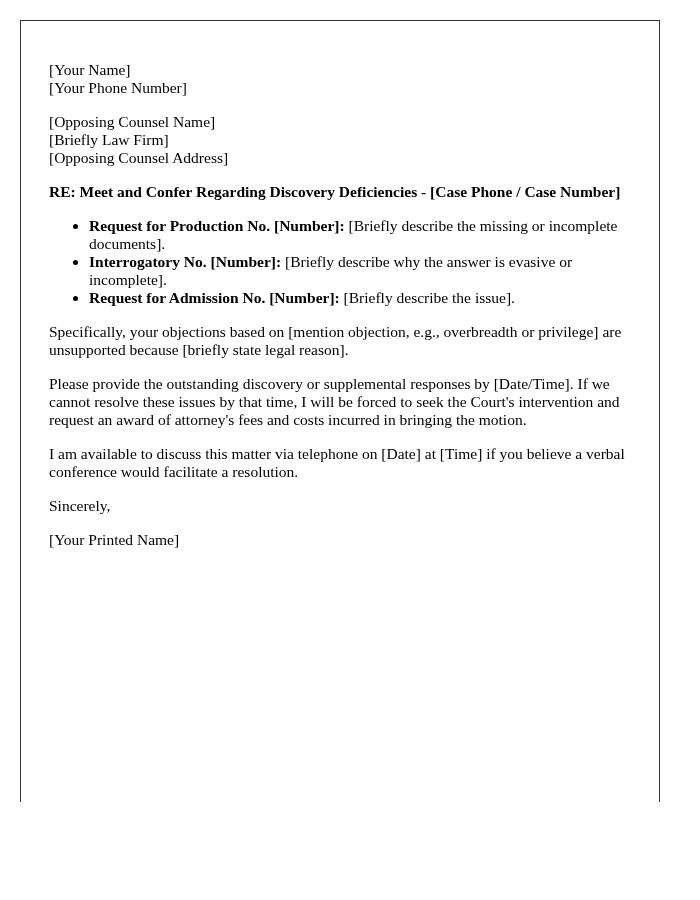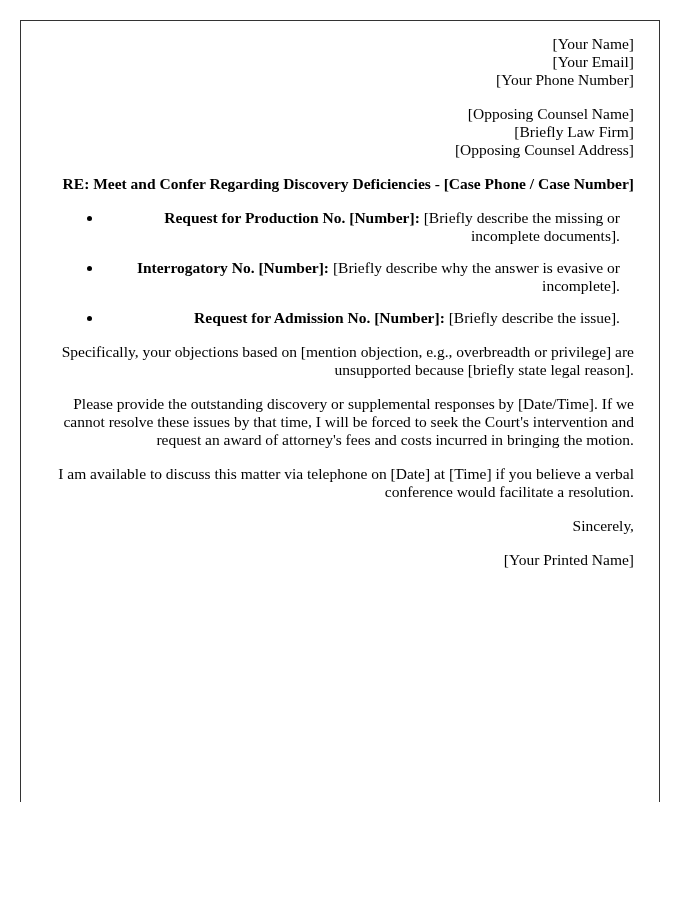--- a/index.html
+++ b/index.html
@@ -25,45 +25,43 @@
       height: 782px;
       border-left: 1px solid #333333;
       border-right: 1px solid #333333;
       border-top: 1px solid #333333;
       box-sizing: border-box;
       overflow: hidden;
     }
     .content {
       position: absolute;
       left: 28px;
-      top: 14px;
+      top: 40px;
       width: 585px;
-      text-align: right;
     }
     .block { margin: 0 0 16px 0; }
     .line { display: block; }
     .re { font-weight: bold; margin: 0 0 16px 0; }
     p.para { margin: 0 0 16px 0; }
     ul.requests {
       margin: 0 0 16px 0;
       padding-left: 40px;
       list-style: disc;
     }
-    ul.requests li { margin: 14px; }
+    ul.requests li { margin: 0; }
     ul.requests li b { font-weight: bold; }
   </style>
 </head>
 <body>
 
 <div class="page">
   <div class="content">
 
     <div class="block">
       <span class="line">[Your Name]</span>
-      <span class="line">[Your Email]</span>
       <span class="line">[Your Phone Number]</span>
     </div>
 
 
     <div class="block">
       <span class="line">[Opposing Counsel Name]</span>
       <span class="line">[Briefly Law Firm]</span>
       <span class="line">[Opposing Counsel Address]</span>
     </div>
 

